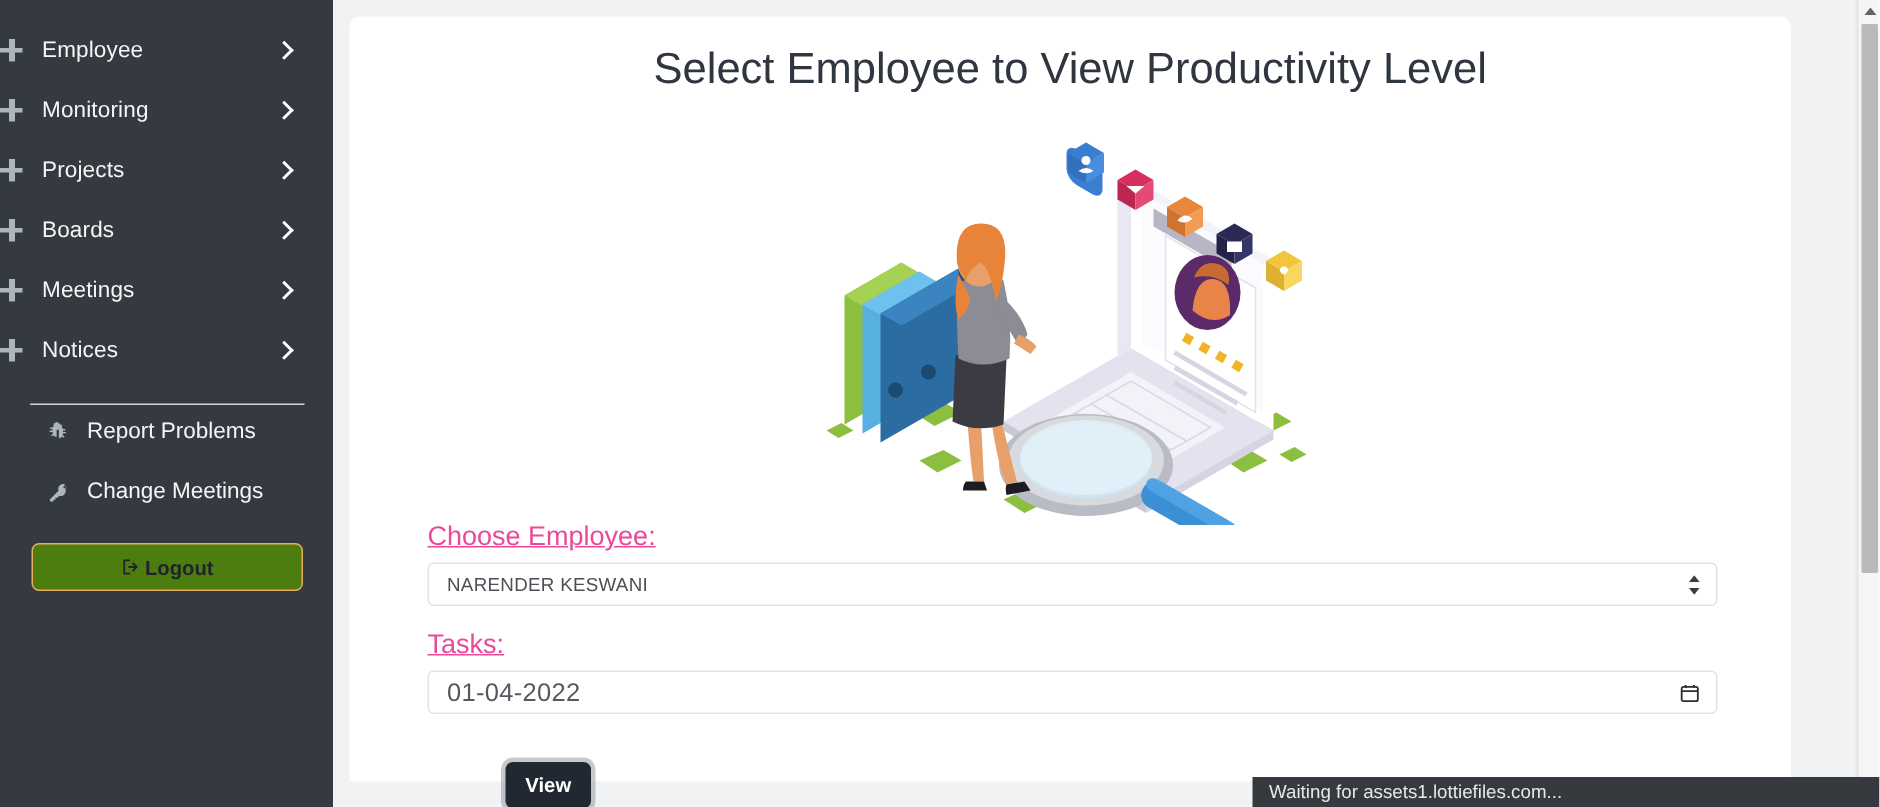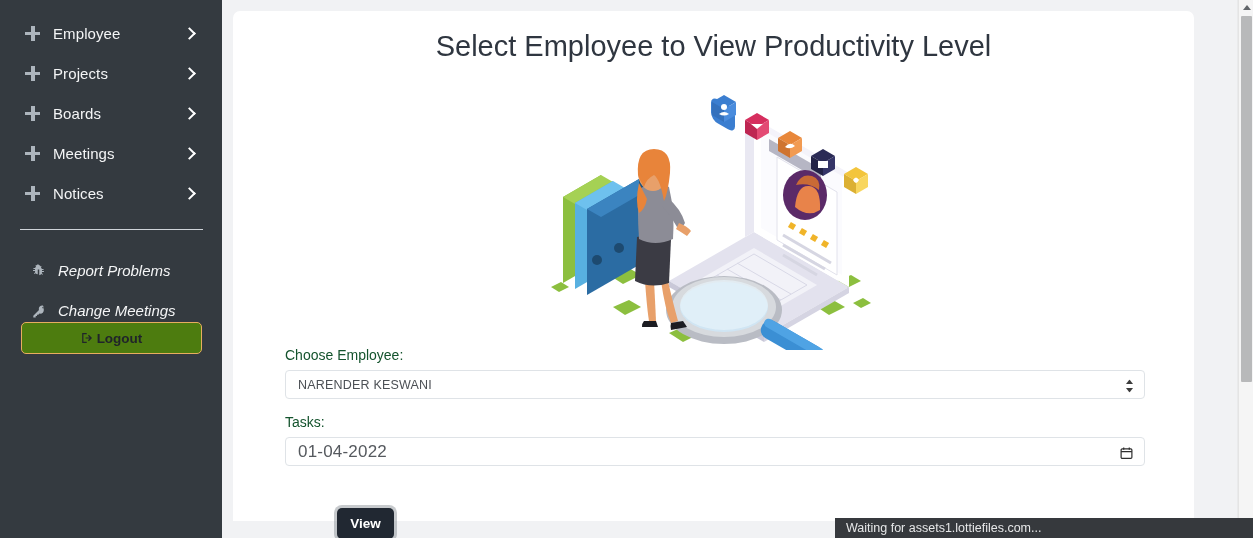--- a/index.html
+++ b/index.html
@@ -22,21 +22,20 @@
     width: 222px; height: 538px;
     background: #343a40;
     overflow: hidden;
   }
   .nav-list { padding-top: 13px; }
   .nav-item {
     position: relative;
     height: 40px;
     display: flex;
     align-items: center;
-    padding-left: 25px;
     cursor: pointer;
   }
   .plus-icon {
     width: 15px; height: 15px;
     position: relative;
     flex: 0 0 15px;
     margin-right: 13px;
   }
   .plus-icon::before, .plus-icon::after {
     content: "";
@@ -68,24 +67,23 @@
 
   .divider {
     margin: 16px 19px 0 20px;
     height: 1px;
     background: #cfd4d9;
   }
 
   .util-item {
     height: 40px;
     display: flex;
-    align-items: flex-end;
+    align-items: flex-start;
     padding-left: 30px;
     cursor: pointer;
-    font-style: italic;
   }
   .util-icon {
     width: 17px; height: 17px;
     margin-right: 11px;
     flex: 0 0 17px;
     display: flex; align-items: center; justify-content: center;
   }
   .util-icon svg { display: block; }
   .util-label { color: #f4f5f6; font-size: 15px; }
 
@@ -141,23 +139,24 @@
   }
   .illustration svg { display: block; }
 
   
   .form-area {
     position: absolute;
     left: 52px; top: 336px;
     width: 860px;
   }
   .field-label {
-    font-size: 14px;
-    color: #14532d;
+    font-size: 18px;
+    color: #ec4899;
     margin-bottom: 7px;
+    text-decoration: underline;
   }
   .input-box {
     position: relative;
     width: 860px; height: 29px;
     background: #ffffff;
     border: 1px solid #dfe3e7;
     border-radius: 4px;
     display: flex;
     align-items: center;
     padding-left: 12px;
@@ -265,20 +264,25 @@
   <div class="sidebar">
 
     <div class="nav-list">
 
       <div class="nav-item">
         <span class="plus-icon"></span>
         <span class="nav-label">Employee</span>
         <span class="chevron"></span>
       </div>
 
+      <div class="nav-item">
+        <span class="plus-icon"></span>
+        <span class="nav-label">Monitoring</span>
+        <span class="chevron"></span>
+      </div>
 
       <div class="nav-item">
         <span class="plus-icon"></span>
         <span class="nav-label">Projects</span>
         <span class="chevron"></span>
       </div>
 
       <div class="nav-item">
         <span class="plus-icon"></span>
         <span class="nav-label">Boards</span>

